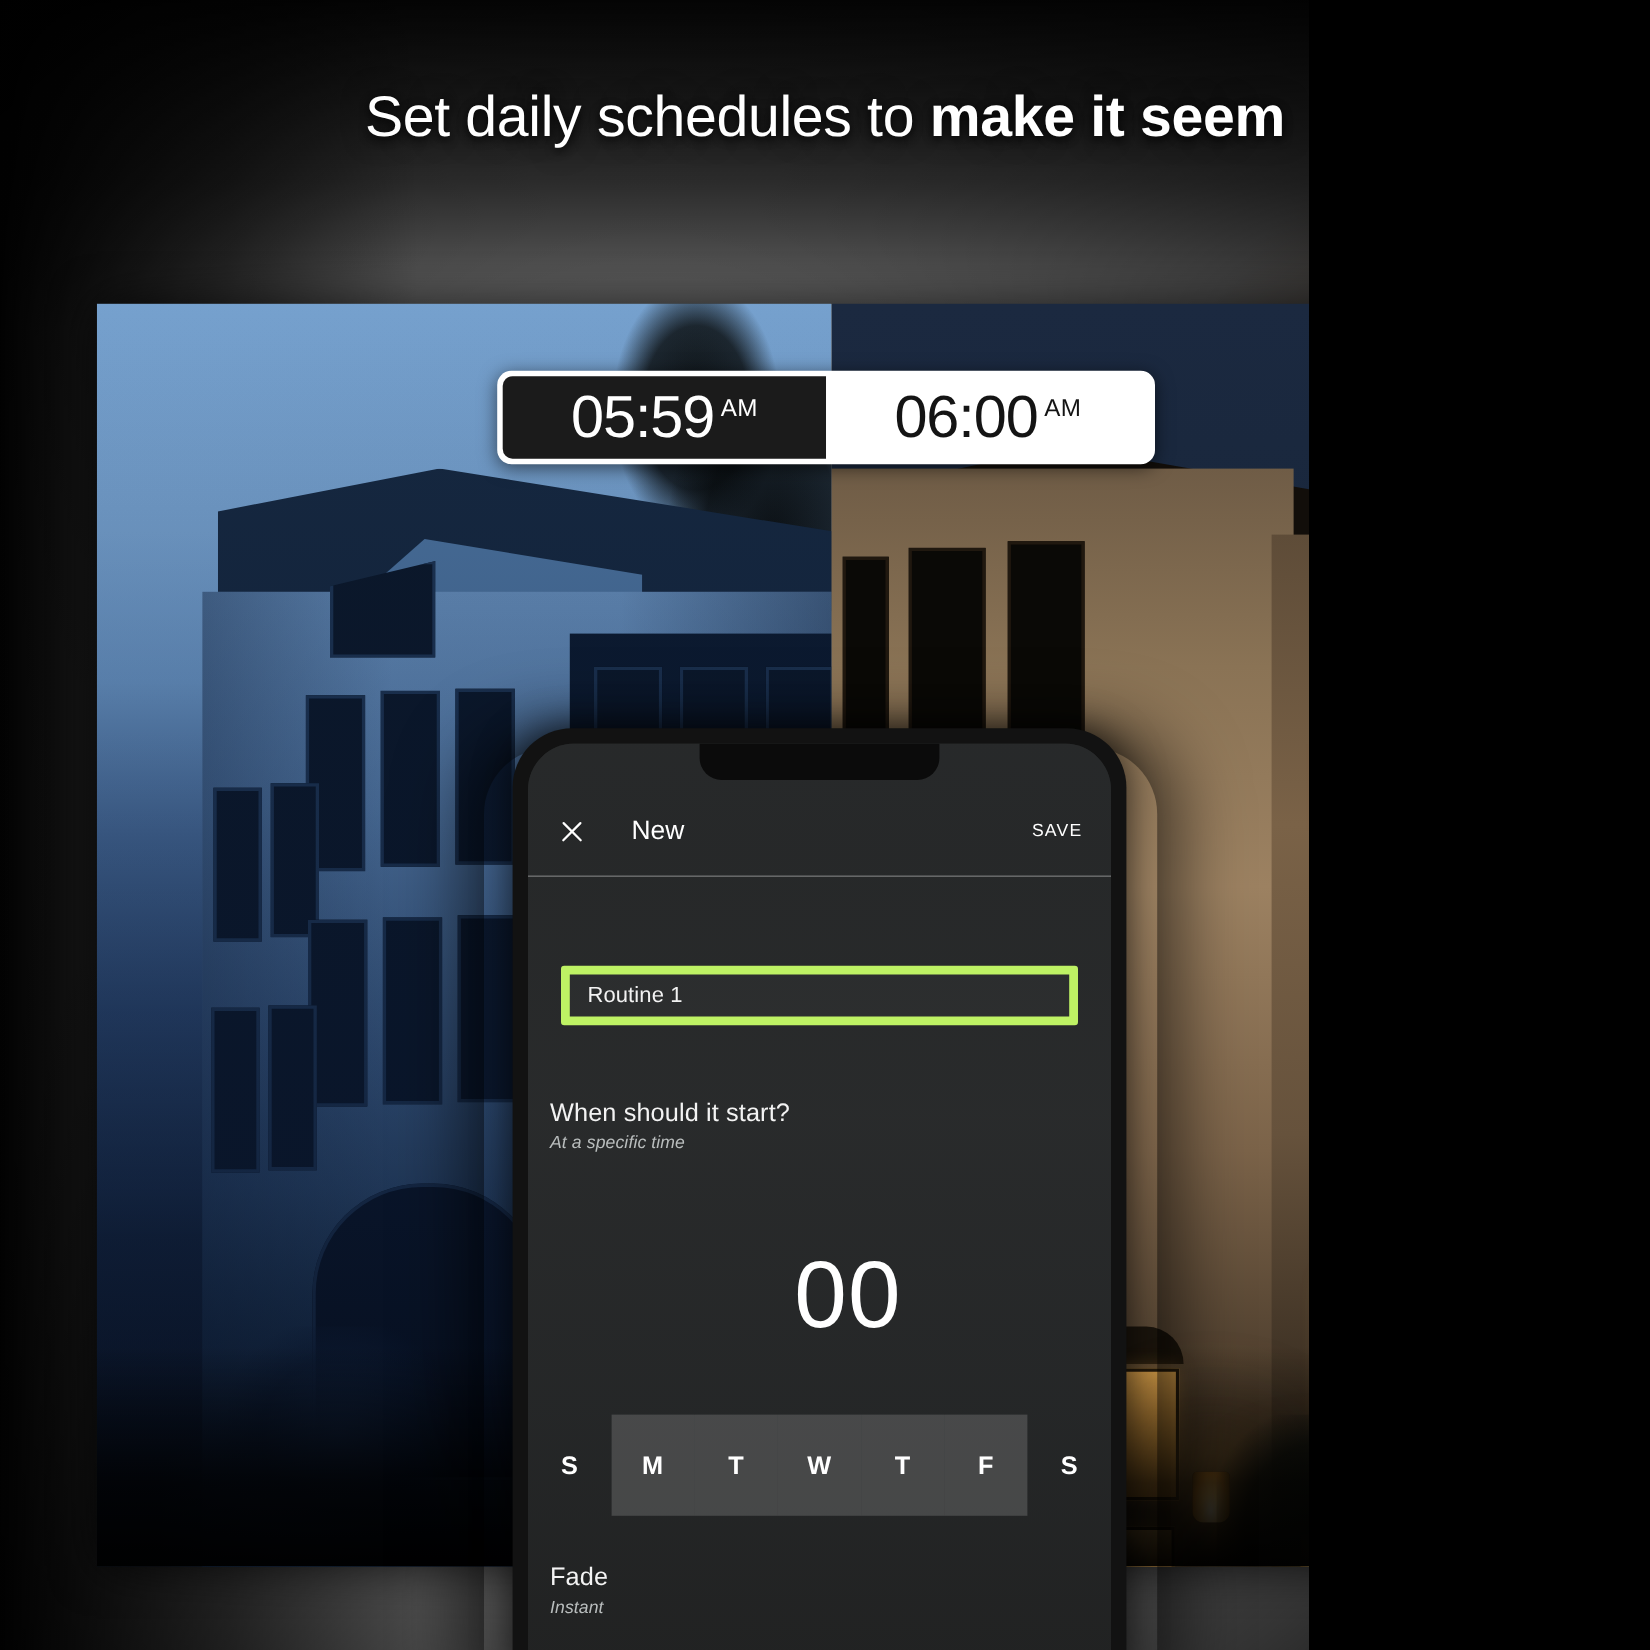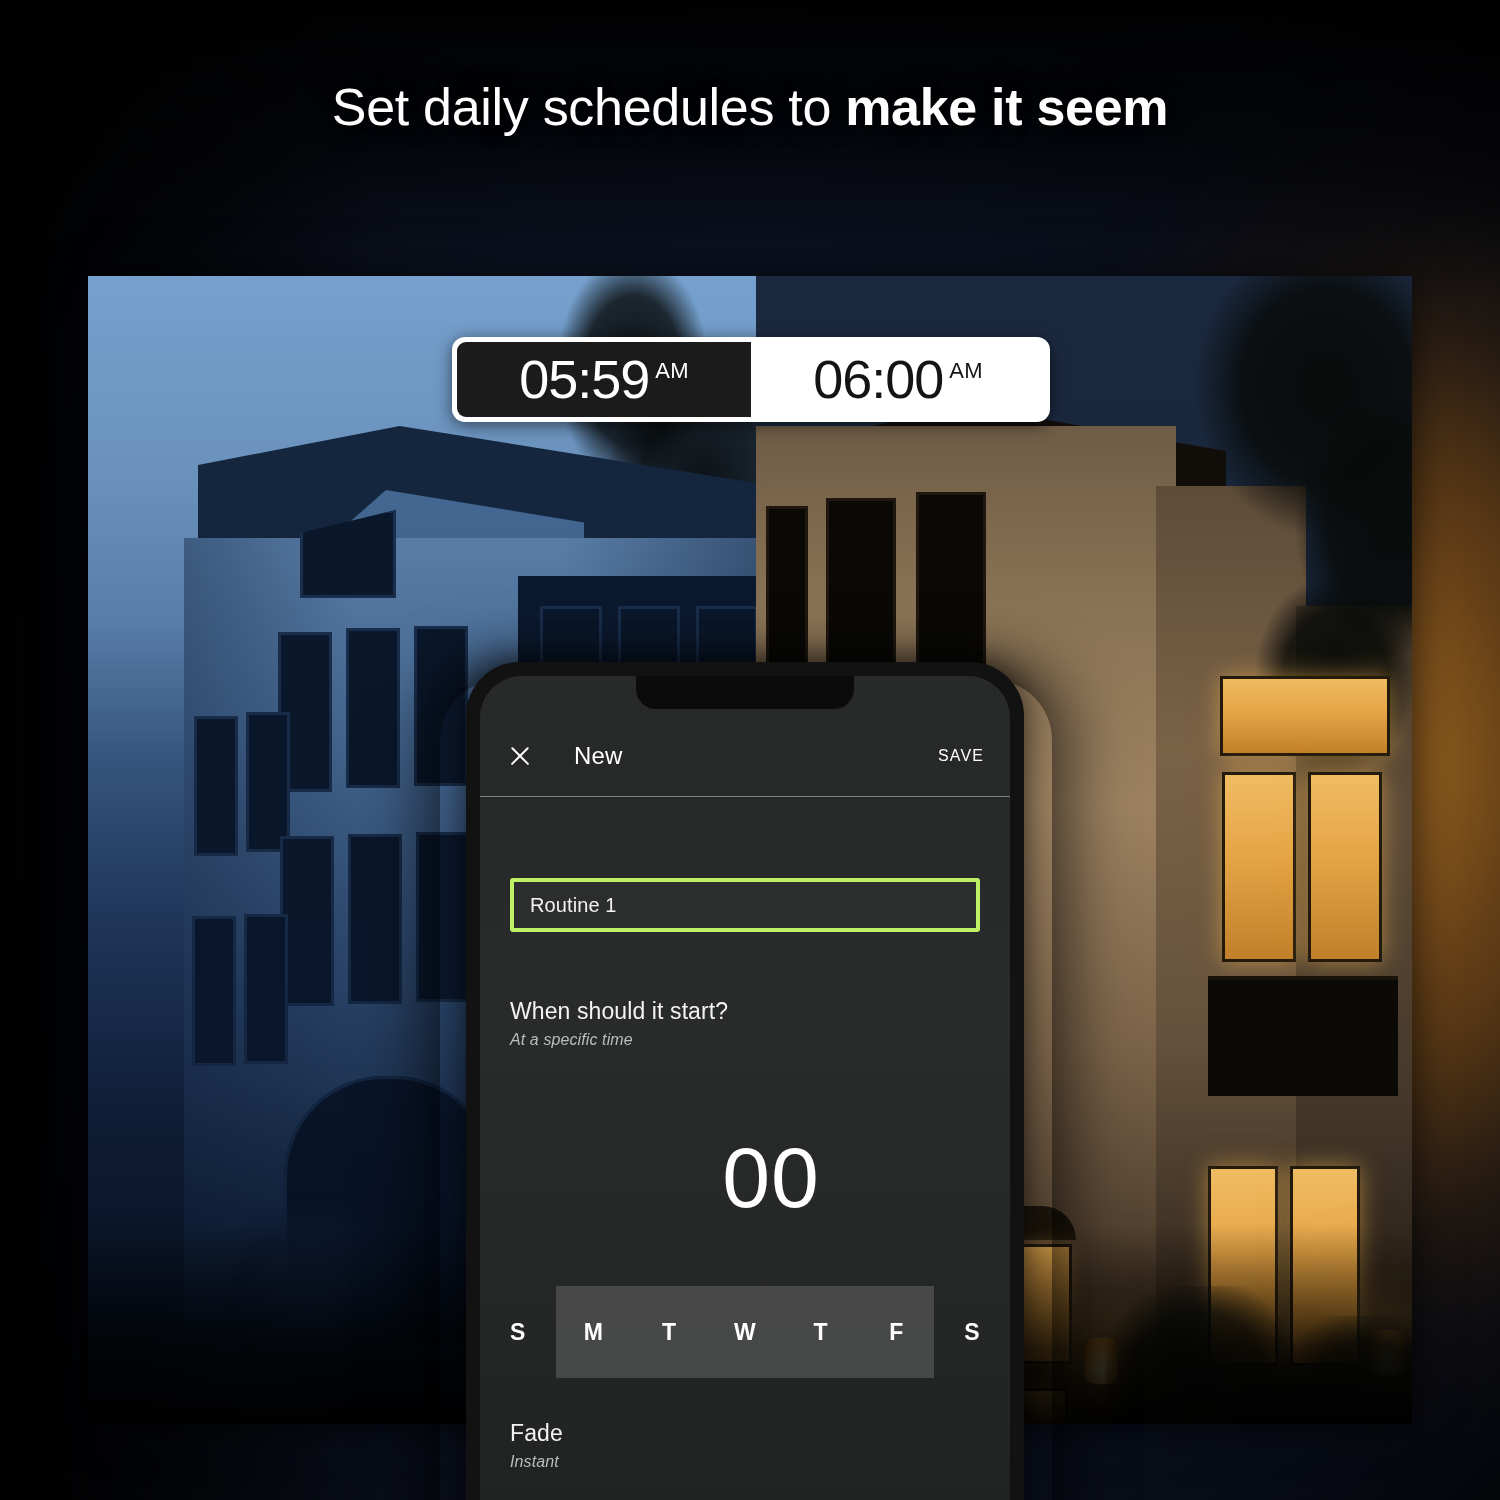--- a/index.html
+++ b/index.html
@@ -7,23 +7,23 @@
   html, body {
     width: 1500px;
     height: 1500px;
     overflow: hidden;
     background: #000;
     font-family: "Liberation Sans", sans-serif;
   }
 
   #stage {
     position: relative;
-    width: 1500px;
+    width: 1190px;
     height: 1500px;
-    background: #0f172a;
+    background: #737373;
     overflow: hidden;
   }
 
   
   .glow-warm {
     position: absolute;
     left: 620px;
     top: -220px;
     width: 1500px;
     height: 1900px;
@@ -282,30 +282,30 @@
     font-size: 16px; font-weight: 400; color: #fff; letter-spacing: 1.1px;
   }
   .divider {
     position: absolute; left: 0; top: 120px; width: 100%; height: 1px;
     background: rgba(255,255,255,0.42);
   }
 
   .name-field {
     position: absolute; left: 30px; top: 202px;
     width: 470px; height: 54px;
-    border: 4px solid #bef264;
+    border: 8px solid #bef264;
     border-radius: 3px;
     display: flex; align-items: center;
     padding: 0 16px;
     background: rgba(255,255,255,0.02);
   }
   .name-field span { font-size: 20px; color: #f2f2f2; letter-spacing: 0.1px; }
 
   .section {
-    position: absolute; left: 30px;
+    position: absolute; left: 20px;
   }
   .section .s-title { font-size: 23px; color: #f3f3f3; font-weight: 400; letter-spacing: 0.1px; }
   .section .s-sub   { font-size: 16px; color: #b9bdbd; font-weight: 500; margin-top: 6px; letter-spacing: 0.1px; font-style: italic; }
 
   .sec-start { top: 322px; }
   .sec-fade  { top: 744px; }
 
   .timepicker {
     position: absolute; left: 0; top: 458px; width: 100%;
     display: flex; align-items: center; justify-content: center;

